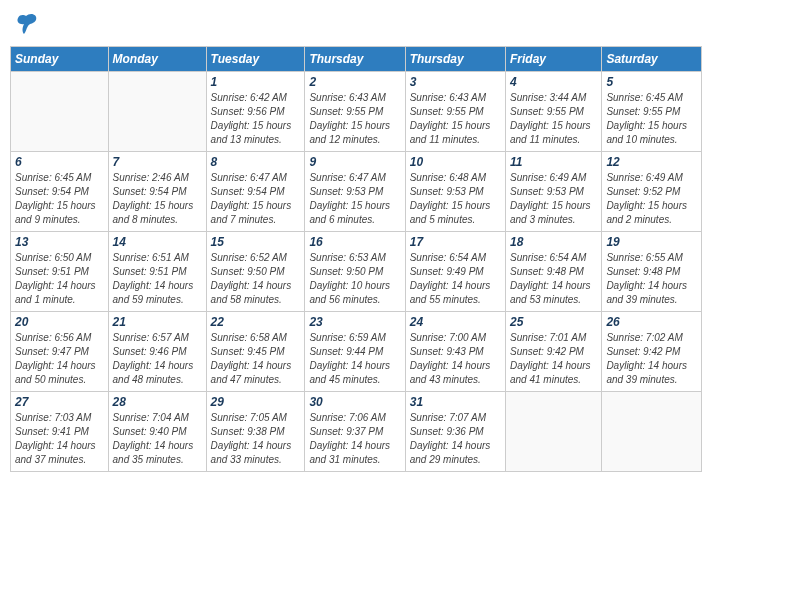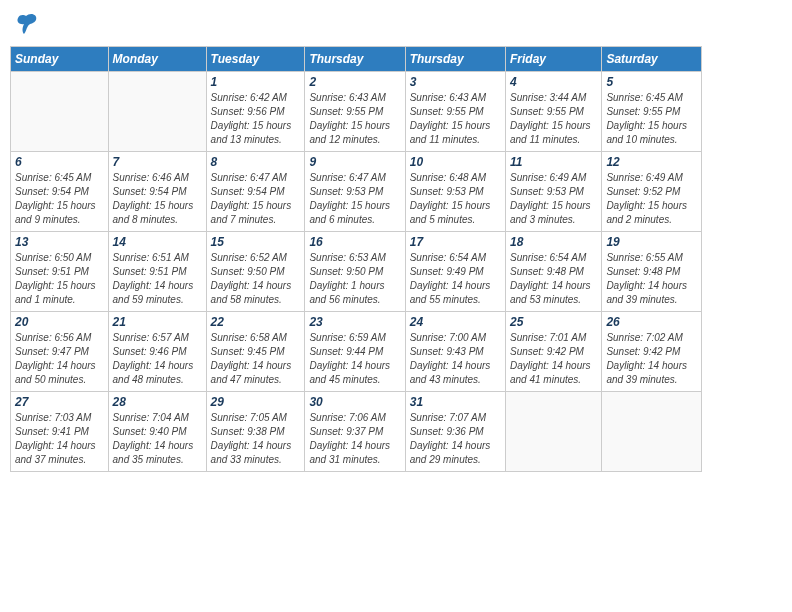--- a/index.html
+++ b/index.html
@@ -127,21 +127,21 @@
         <span class="day-number">6</span>
         <div class="day-info">
           <div>Sunrise: 6:45 AM</div>
           <div>Sunset: 9:54 PM</div>
           <div>Daylight: 15 hours and 9 minutes.</div>
         </div>
       </td>
           <td>
         <span class="day-number">7</span>
         <div class="day-info">
-          <div>Sunrise: 6:46 AM</div>
+          <div>Sunrise: 2:46 AM</div>
           <div>Sunset: 9:54 PM</div>
           <div>Daylight: 15 hours and 8 minutes.</div>
         </div>
       </td>
           <td>
         <span class="day-number">8</span>
         <div class="day-info">
           <div>Sunrise: 6:47 AM</div>
           <div>Sunset: 9:54 PM</div>
           <div>Daylight: 15 hours and 7 minutes.</div>
@@ -179,21 +179,21 @@
           <div>Daylight: 15 hours and 2 minutes.</div>
         </div>
       </td>
         </tr>
         <tr>
           <td>
         <span class="day-number">13</span>
         <div class="day-info">
           <div>Sunrise: 6:50 AM</div>
           <div>Sunset: 9:51 PM</div>
-          <div>Daylight: 15 hours and 1 minute.</div>
+          <div>Daylight: 14 hours and 1 minute.</div>
         </div>
       </td>
           <td>
         <span class="day-number">14</span>
         <div class="day-info">
           <div>Sunrise: 6:51 AM</div>
           <div>Sunset: 9:51 PM</div>
           <div>Daylight: 14 hours and 59 minutes.</div>
         </div>
       </td>
@@ -203,21 +203,21 @@
           <div>Sunrise: 6:52 AM</div>
           <div>Sunset: 9:50 PM</div>
           <div>Daylight: 14 hours and 58 minutes.</div>
         </div>
       </td>
           <td>
         <span class="day-number">16</span>
         <div class="day-info">
           <div>Sunrise: 6:53 AM</div>
           <div>Sunset: 9:50 PM</div>
-          <div>Daylight: 1 hours and 56 minutes.</div>
+          <div>Daylight: 10 hours and 56 minutes.</div>
         </div>
       </td>
           <td>
         <span class="day-number">17</span>
         <div class="day-info">
           <div>Sunrise: 6:54 AM</div>
           <div>Sunset: 9:49 PM</div>
           <div>Daylight: 14 hours and 55 minutes.</div>
         </div>
       </td>

